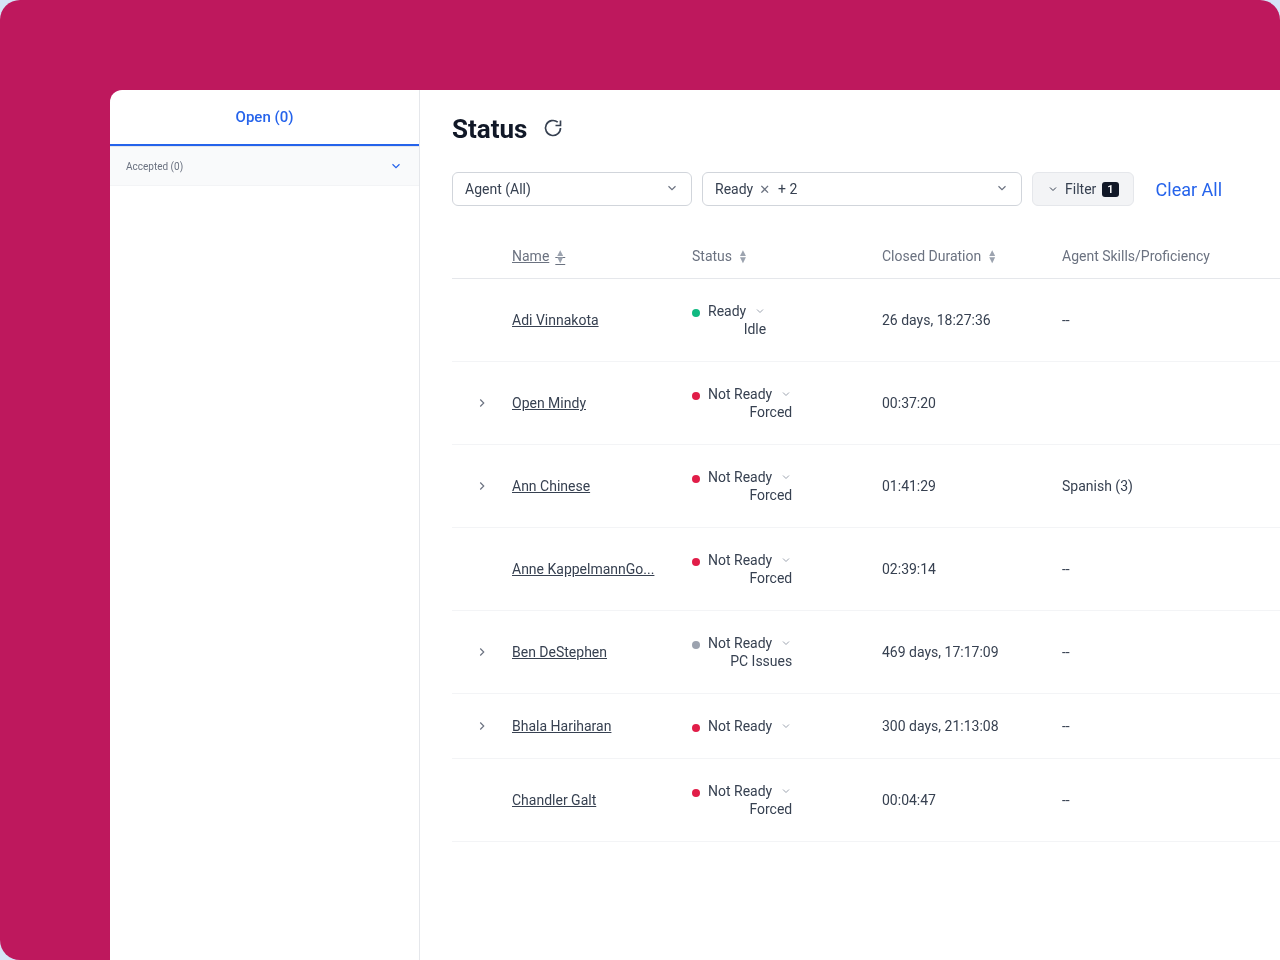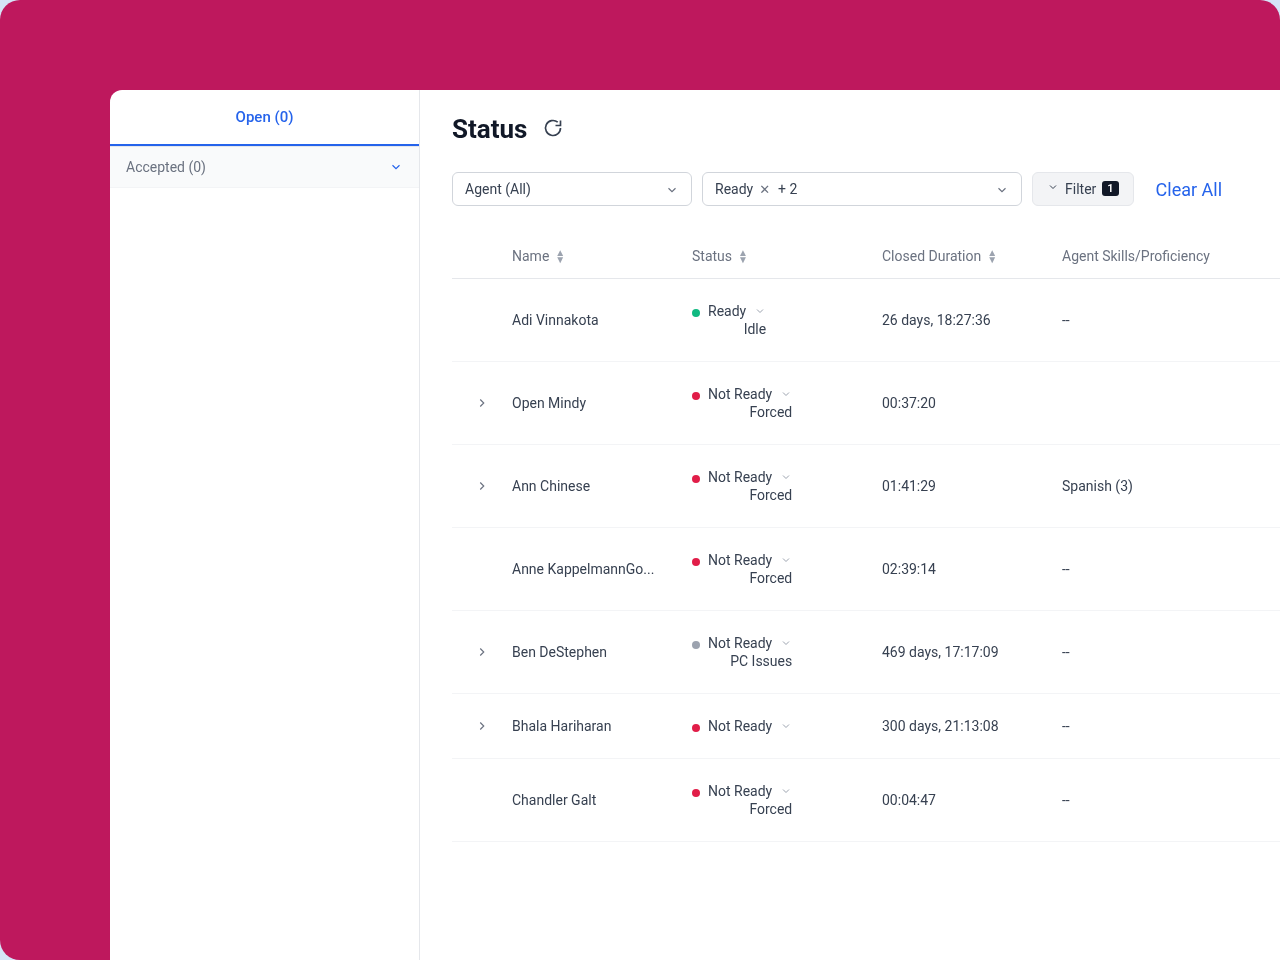--- a/index.html
+++ b/index.html
@@ -50,21 +50,21 @@
     }
     .tab.active {
       color: #2563eb;
       border-bottom: 2px solid #2563eb;
     }
     .accepted-row {
       display: flex;
       align-items: center;
       justify-content: space-between;
       padding: 12px 16px;
-      font-size: 14px;
+      font-size: 10px;
       color: #6b7280;
       background: #f9fafb;
       border-bottom: 1px solid #f3f4f6;
       cursor: pointer;
     }
     
     .main {
       flex: 1;
       padding: 24px 0 0 32px;
       overflow: hidden;
@@ -92,21 +92,21 @@
       gap: 10px;
       margin-bottom: 28px;
     }
     .dropdown {
       border: 1px solid #d1d5db;
       border-radius: 6px;
       padding: 8px 12px;
       font-size: 14px;
       color: #374151;
       display: flex;
-      align-items: flex-end;
+      align-items: flex-start;
       justify-content: space-between;
       cursor: pointer;
       background: #fff;
     }
     .dropdown.agent { width: 240px; }
     .dropdown.status { width: 320px; gap: 8px; }
     .dropdown.status .tag {
       display: inline-flex;
       align-items: center;
       gap: 6px;
@@ -117,21 +117,21 @@
       cursor: pointer;
     }
     .filter-button {
       border: 1px solid #e5e7eb;
       background: #f3f4f6;
       border-radius: 6px;
       padding: 8px 14px;
       font-size: 14px;
       color: #374151;
       display: inline-flex;
-      align-items: flex-start;
+      align-items: center;
       gap: 6px;
       cursor: pointer;
     }
     .filter-count {
       background: #111827;
       color: #fff;
       font-size: 11px;
       border-radius: 3px;
       padding: 1px 5px;
       font-weight: 600;
@@ -147,21 +147,21 @@
       width: 100%;
     }
     .thead {
       display: flex;
       padding: 14px 0;
       border-bottom: 1px solid #e5e7eb;
       color: #6b7280;
       font-size: 14px;
     }
     .col-expand { width: 60px; }
-    .col-name { width: 180px; }
+    .col-name { width: 180px; text-decoration: underline; }
     .col-status { width: 190px; text-align: right; }
     .col-duration { width: 180px; }
     .col-skills { flex: 1; }
     .th {
       display: flex;
       align-items: center;
       gap: 6px;
     }
     .sort-icon {
       font-size: 10px;

